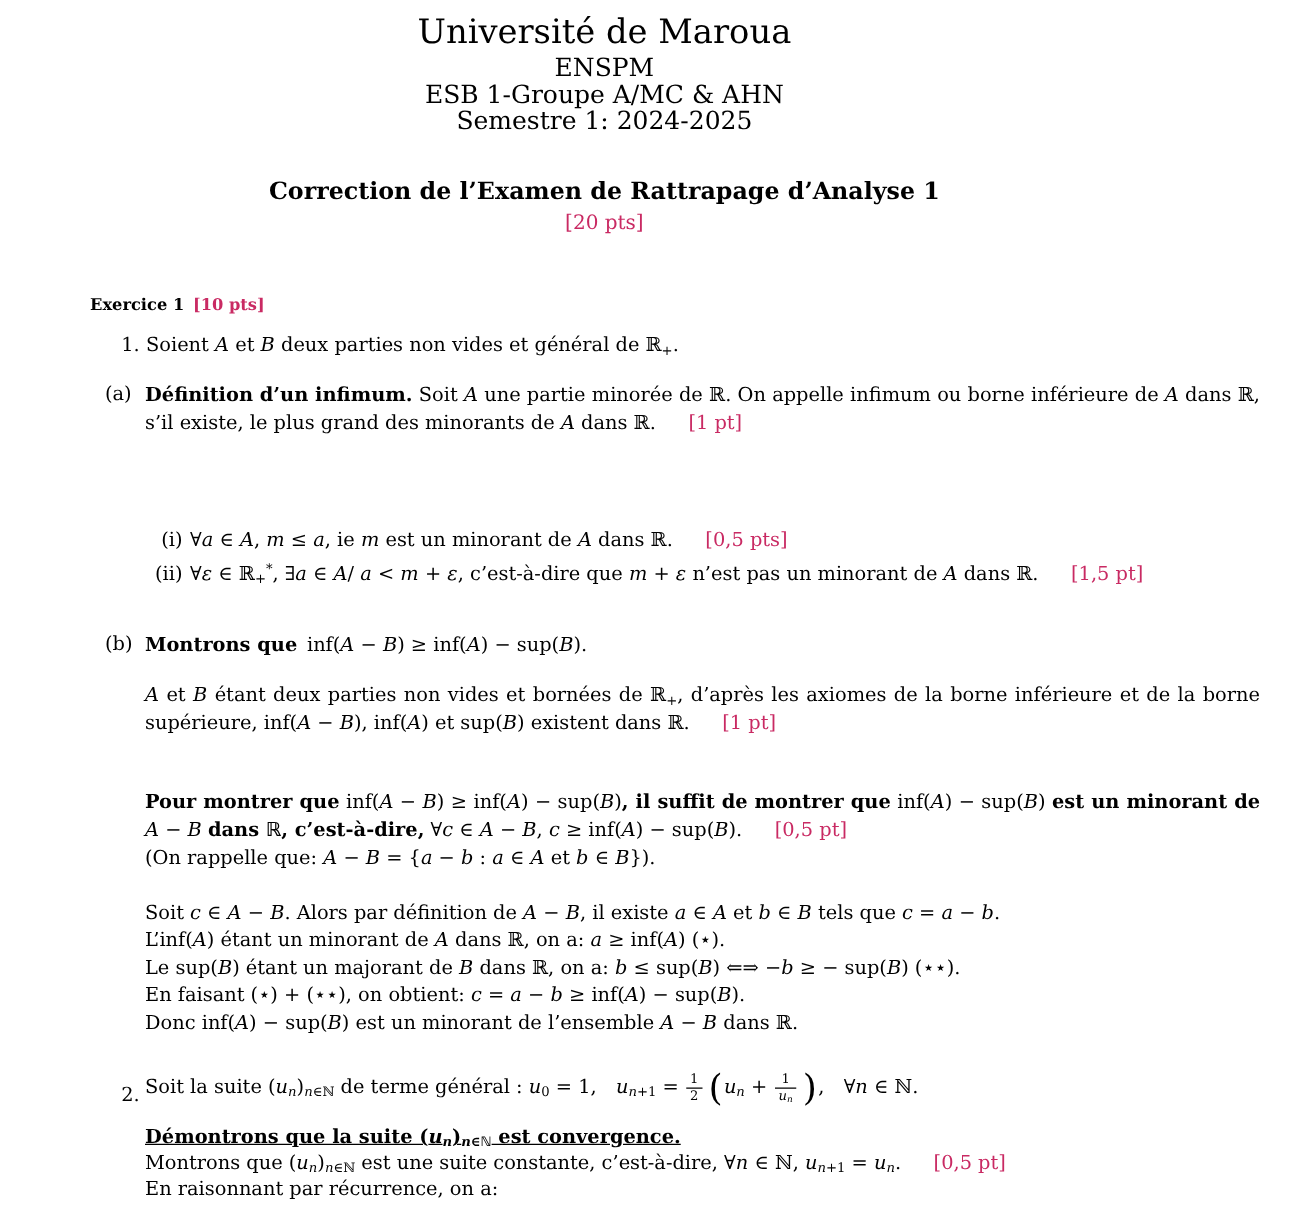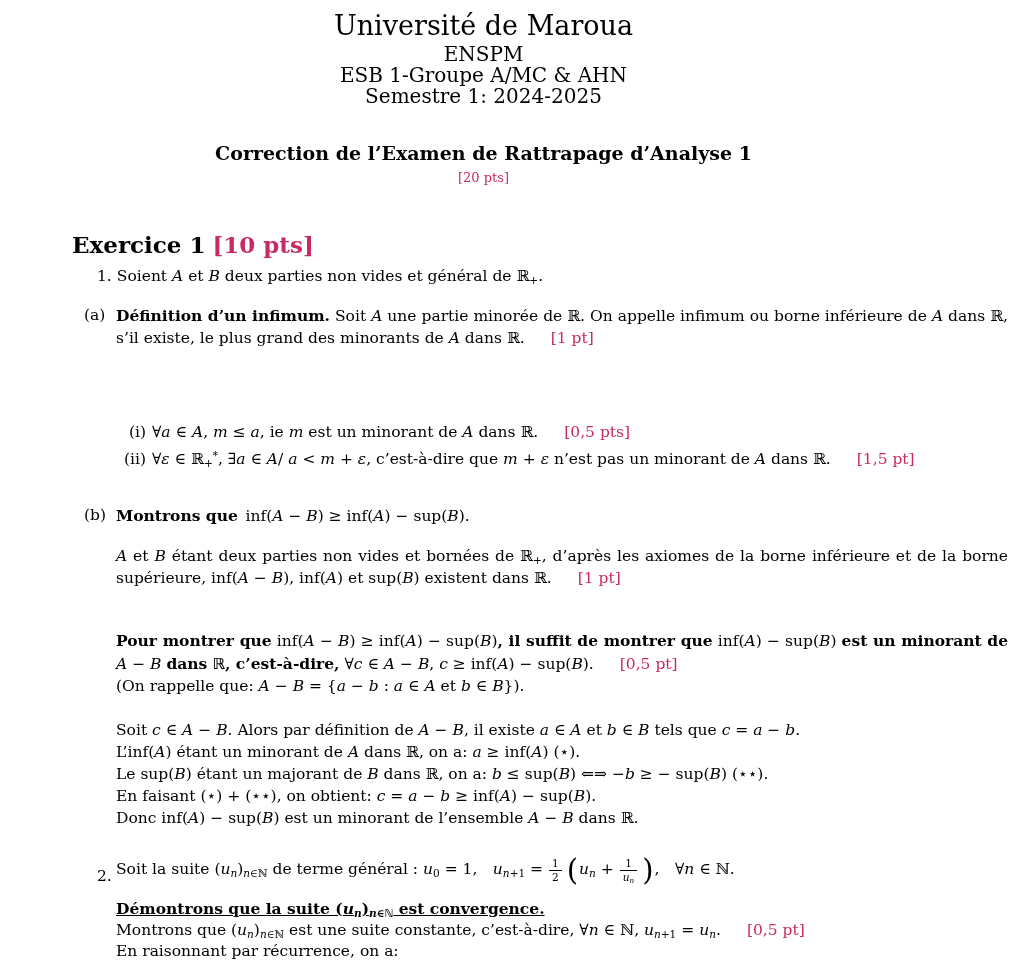--- a/index.html
+++ b/index.html
@@ -7,22 +7,22 @@
     position:relative;width:1032px;height:966px;overflow:hidden;
     background:#ffffff;color:#000;
     font-family:"DejaVu Serif","DejaVu Sans",serif;
     font-size:15.5px;line-height:21.5px;
   }
   .abs{position:absolute;}
   .center{left:0;width:935px;text-align:center;margin-left:16px;}
   .h1{font-size:27px;line-height:36px;}
   .hsub{font-size:20px;line-height:21px;}
   .title-main{font-size:19px;line-height:24px;font-weight:700;}
-  .title-pts{font-size:13px;line-height:22px;margin-top:2px;}
-  .exh{font-size:23px;line-height:22px;font-weight:700;}
+  .title-pts{font-size:16px;line-height:22px;margin-top:2px;}
+  .exh{font-size:13px;line-height:22px;font-weight:700;}
   .exh .pts-ex{margin-left:7px;}
   .accent{color:var(--accent,#c92a63);}
   .pts{color:var(--accent,#c92a63);margin-left:26px;white-space:nowrap;}
   .para{width:892px;text-align:justify;}
   .mi{font-style:italic;}
   .mb{font-weight:700;}
   .msub{font-size:68%;vertical-align:-0.25em;line-height:0;}
   .msup{font-size:68%;vertical-align:0.5em;line-height:0;}
   .qnum{display:inline-block;min-width:14px;margin-right:5px;}
   .item-row{display:flex;width:892px;}

